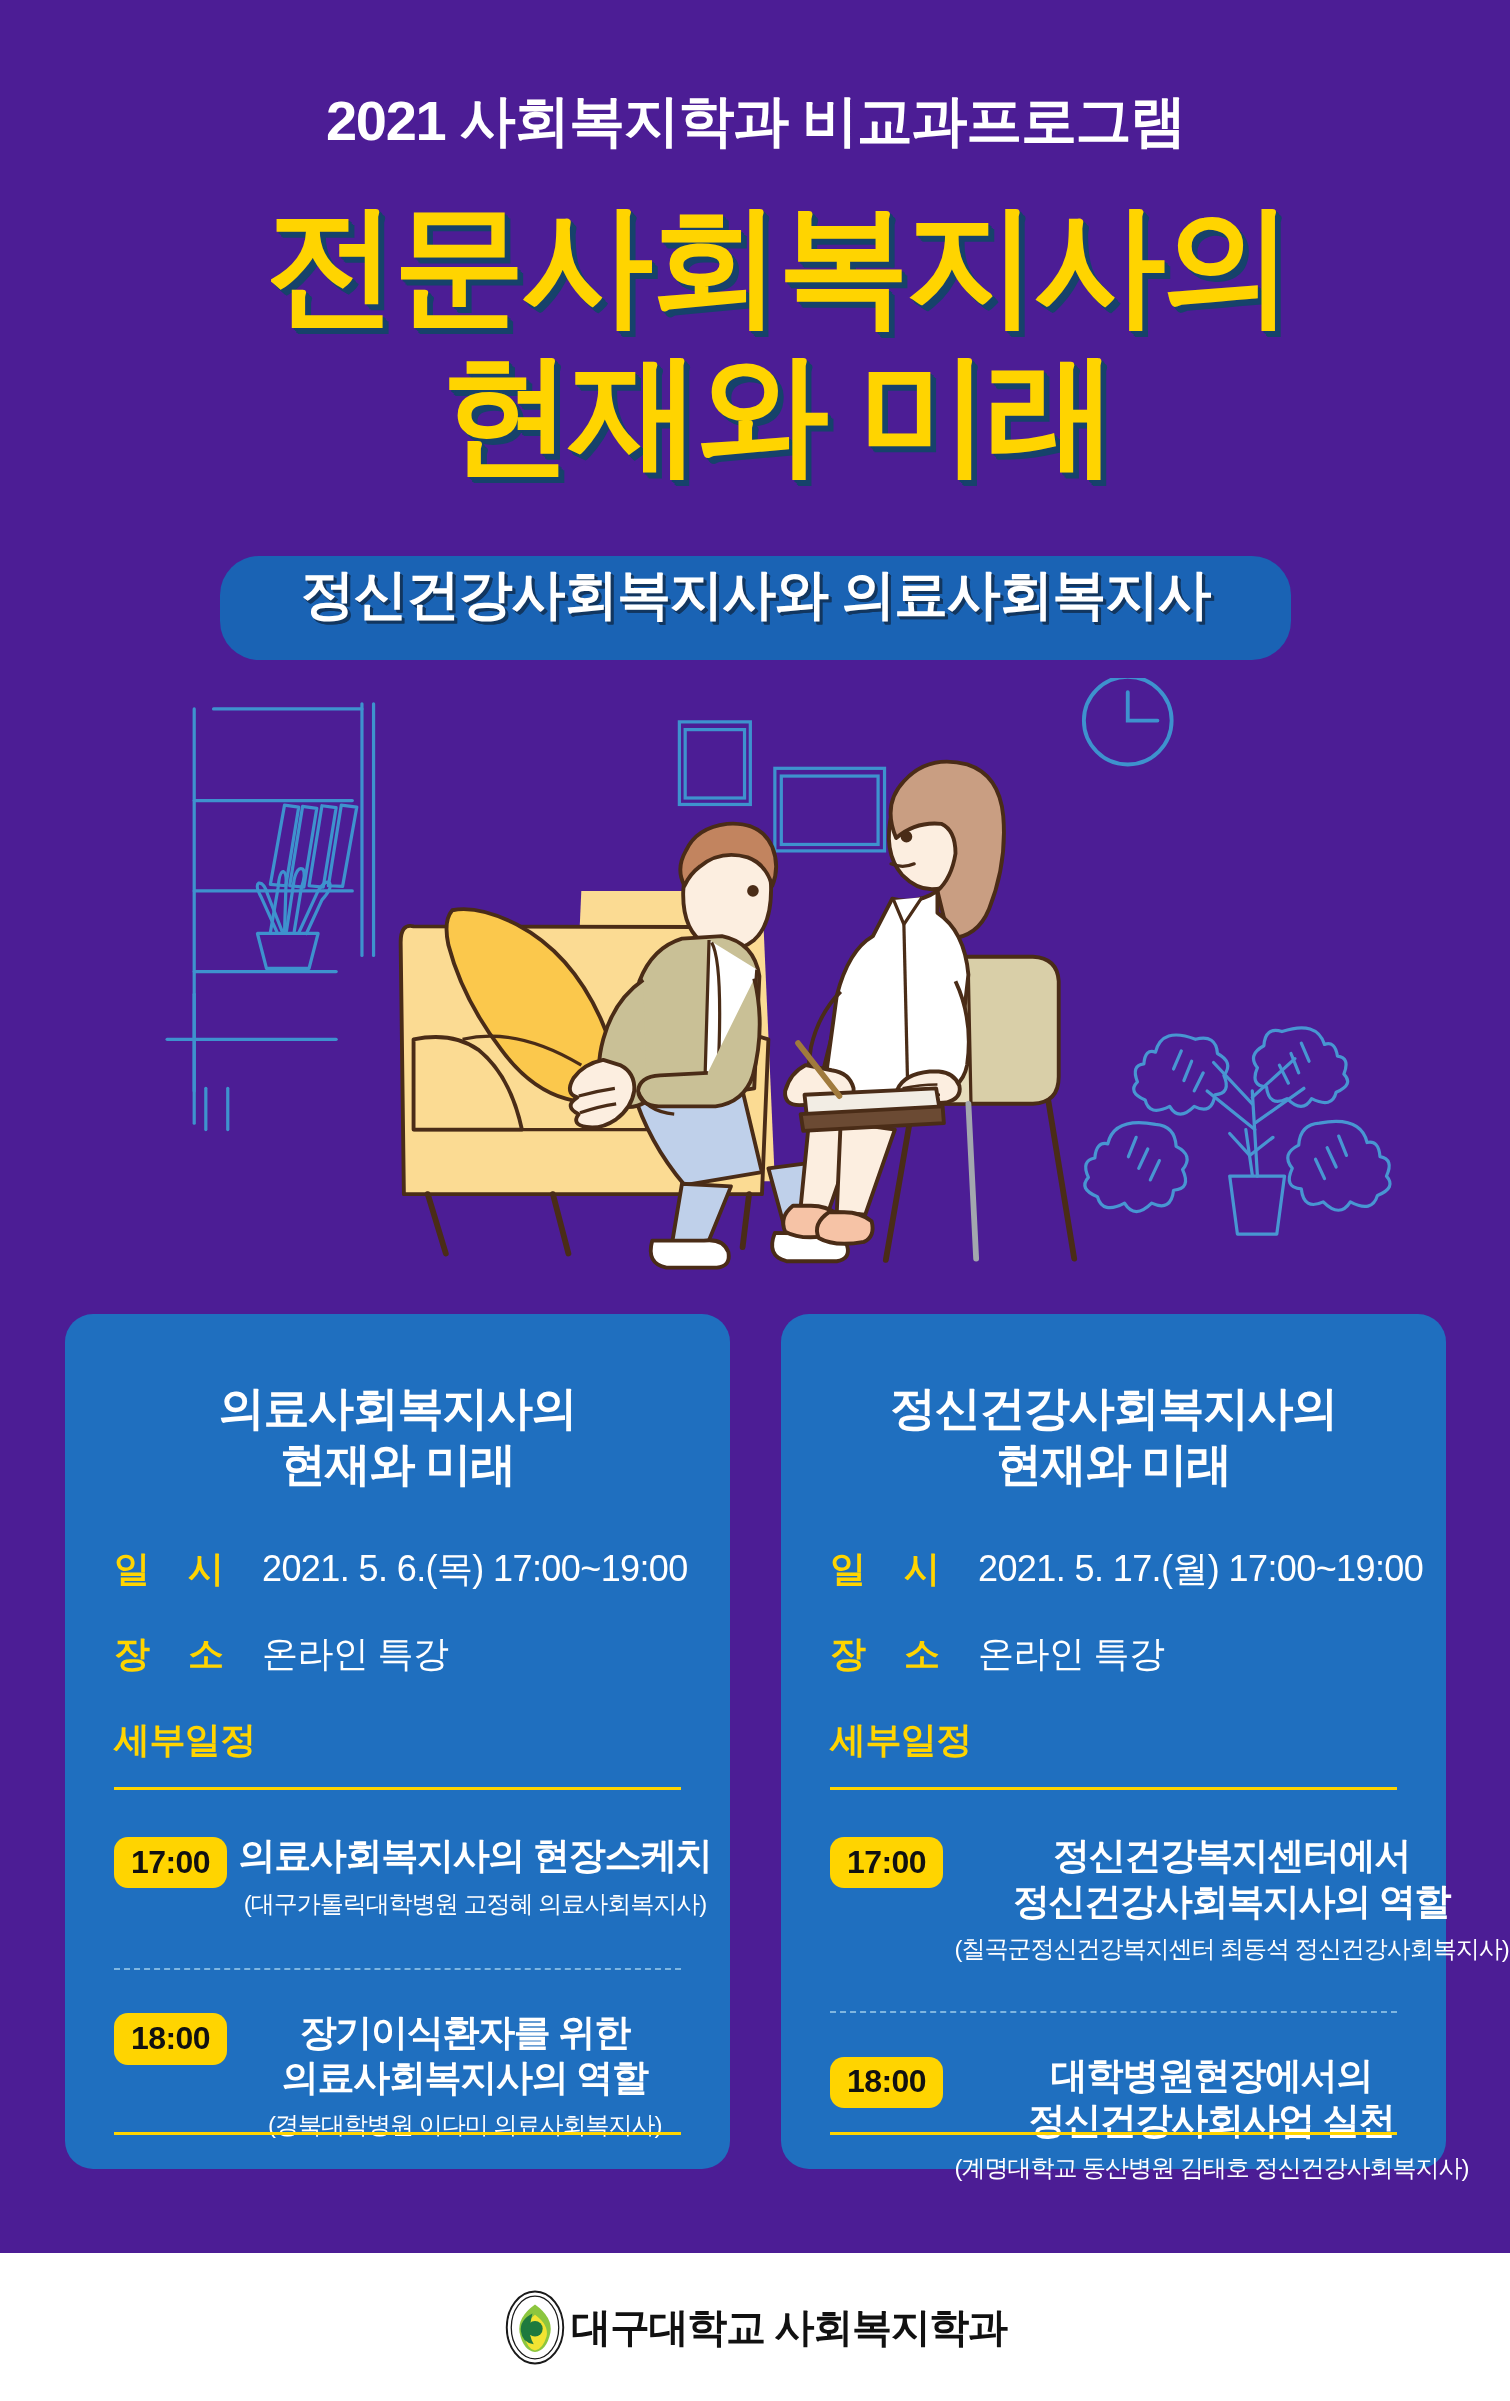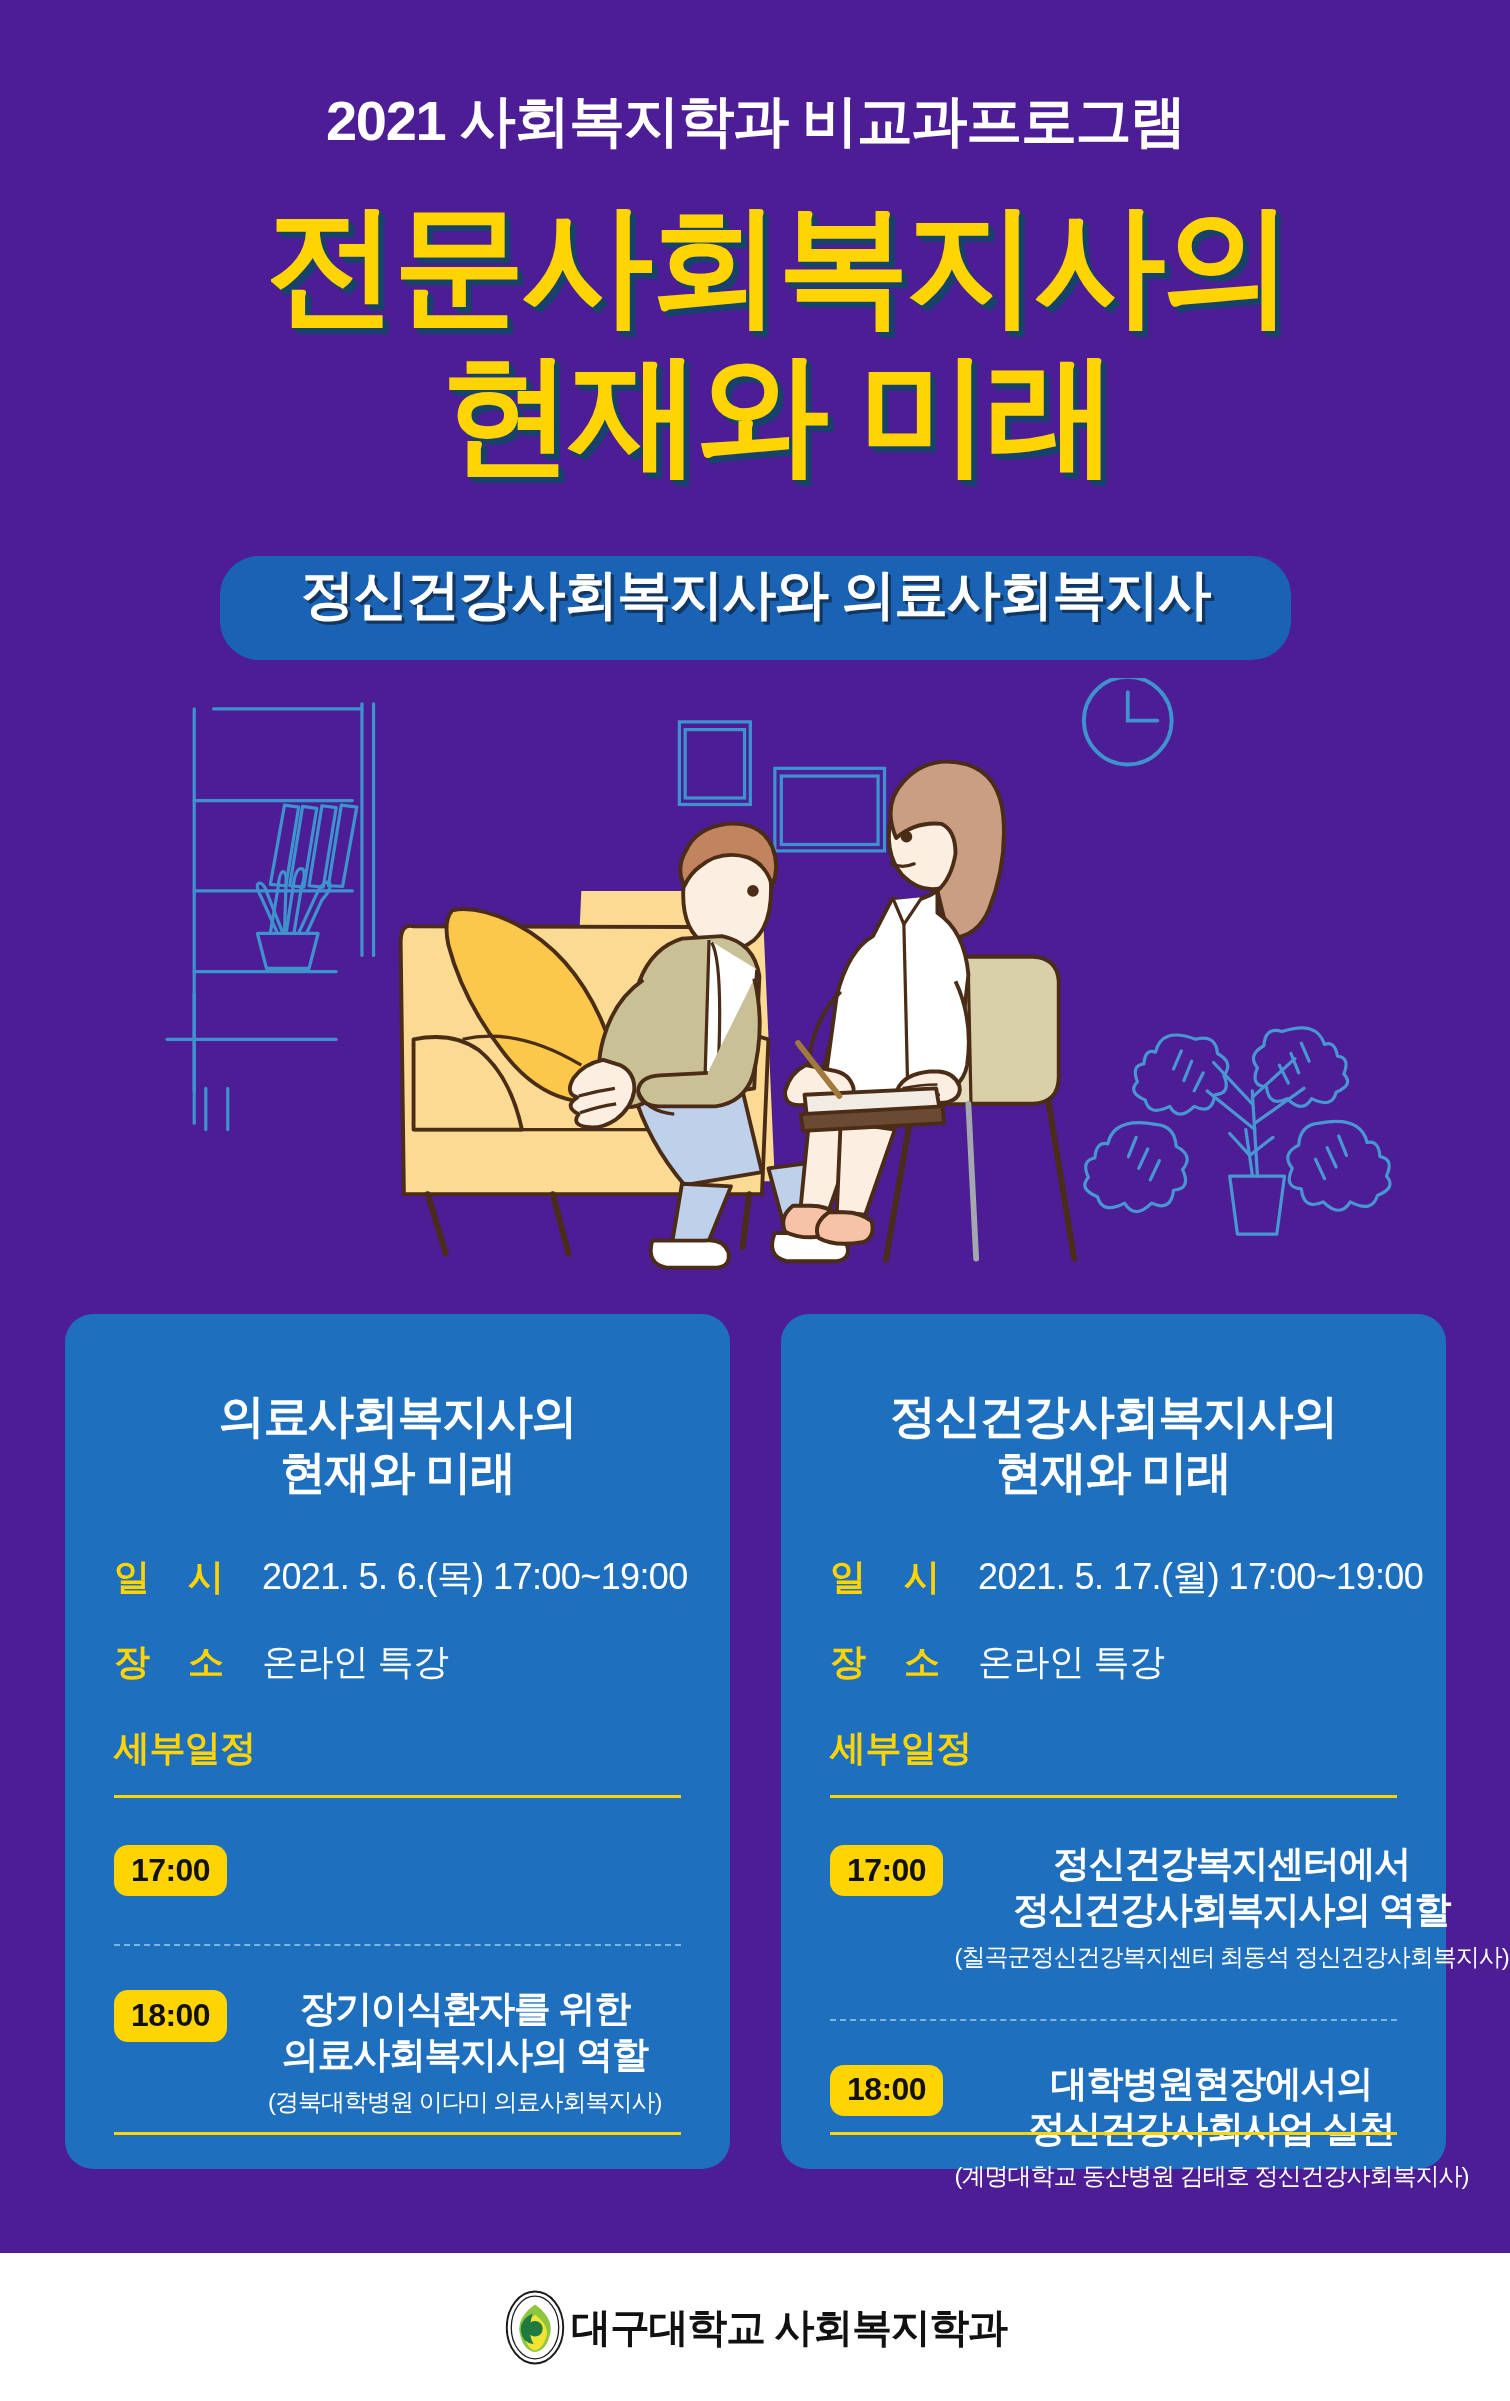--- a/index.html
+++ b/index.html
@@ -105,21 +105,21 @@
     display: flex;
     justify-content: space-between;
   }
   .card {
     position: relative;
     width: 665px;
     height: 855px;
     background: #1F6FBF;
     border-radius: 28px;
     box-sizing: border-box;
-    padding: 12px 35px;
+    padding: 4px 35px;
   }
 
   .card-title {
     padding-top: 62px;
     text-align: center;
     color: #ffffff;
     font-size: 46px;
     font-weight: 700;
     line-height: 1.22;
     letter-spacing: -1.3px;
@@ -423,20 +423,26 @@
           <span class="c2">소</span>
         </span>
         <span class="meta-value">온라인 특강</span>
       </div>
 
       <div class="schedule-label">세부일정</div>
       <div class="rule"></div>
 
       <div class="session s1">
         <span class="time-badge">17:00</span>
+        <div class="session-body">
+          <div class="session-title">
+            <span class="tl">의료사회복지사의 현장스케치</span>
+          </div>
+          <div class="session-speaker">(대구가톨릭대학병원 고정혜 의료사회복지사)</div>
+        </div>
       </div>
 
       <div class="gap-a"></div>
       <div class="rule dashed"></div>
 
       <div class="session s2">
         <span class="time-badge">18:00</span>
         <div class="session-body">
           <div class="session-title">
             <span class="tl">장기이식환자를 위한</span>

